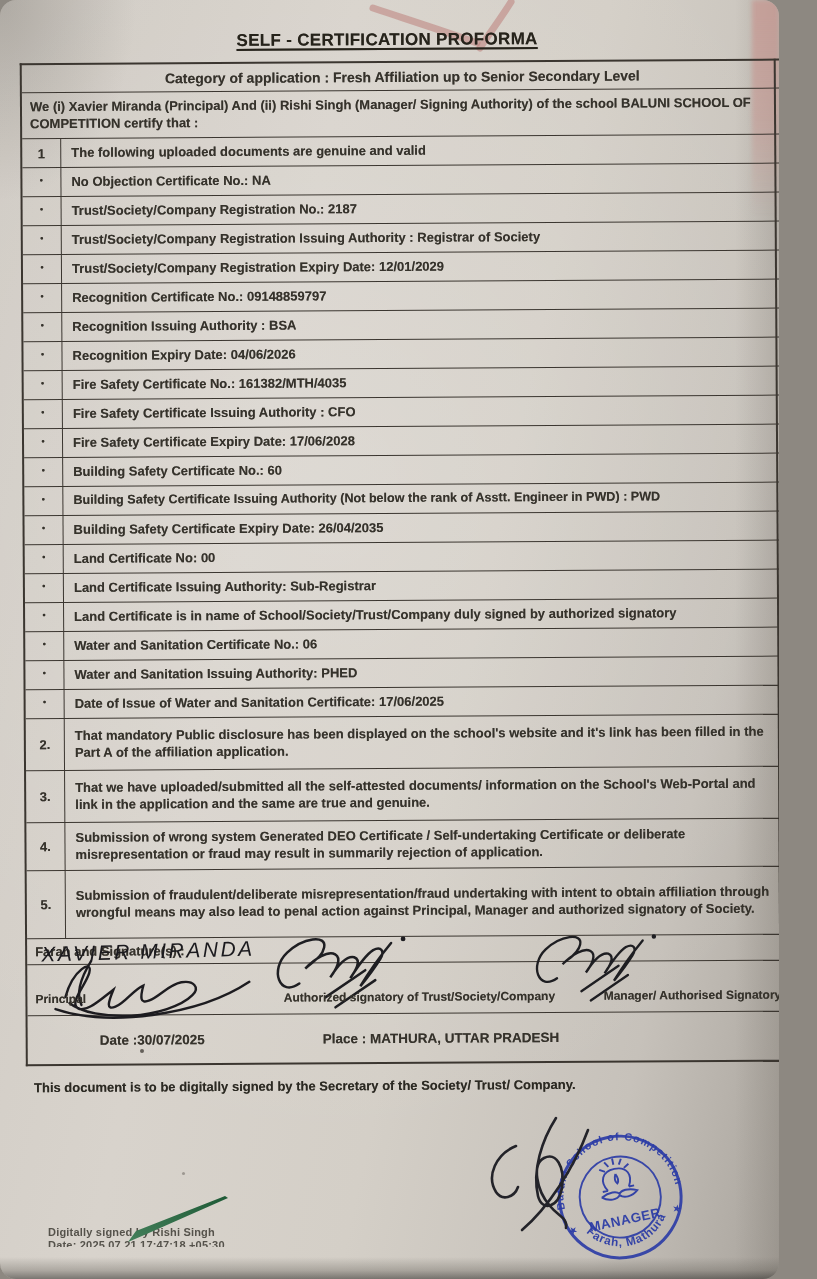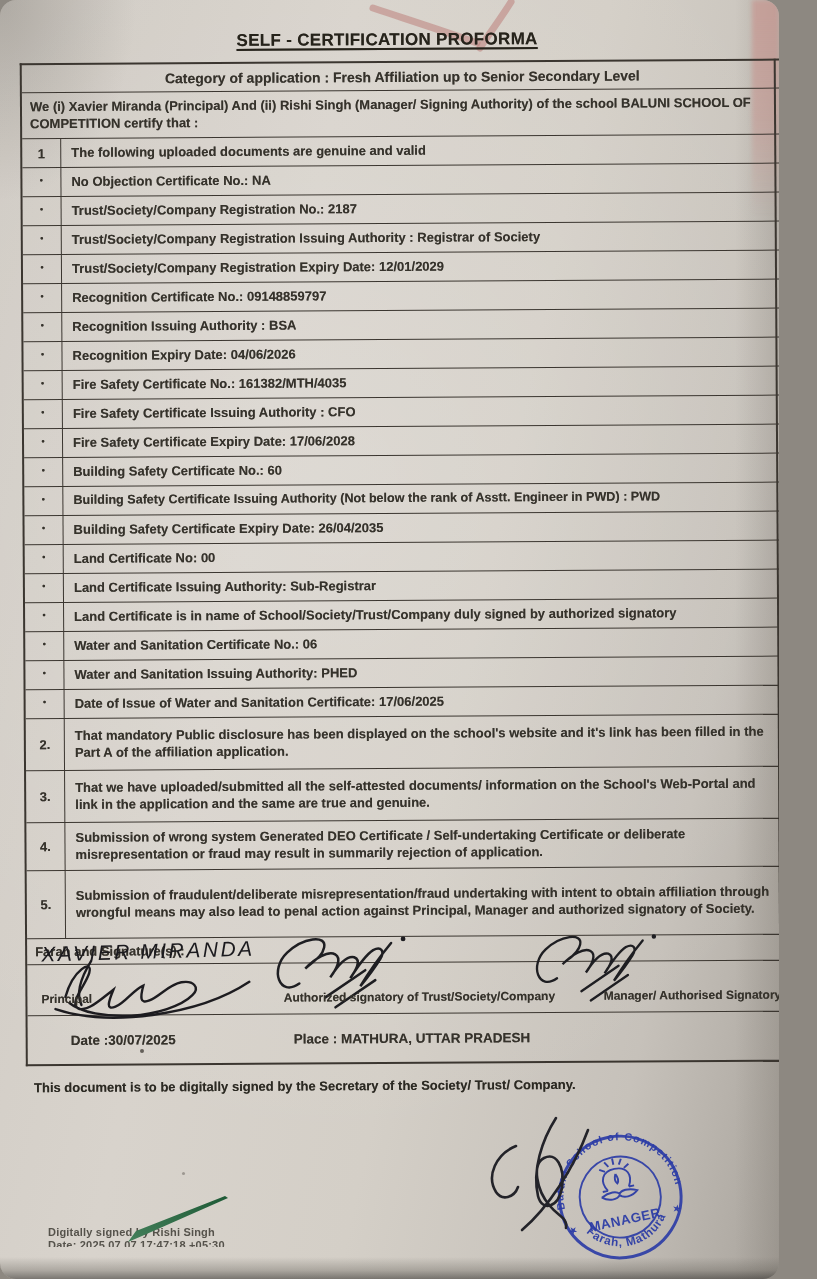--- a/index.html
+++ b/index.html
@@ -46,21 +46,21 @@
   .txt{flex:1;display:flex;align-items:center;padding:2px 12px 2px 10px;font-size:13px;font-weight:700;line-height:1.26;}
   .single{height:29px;}
   .m2{min-height:52px;} .m3{min-height:52px;} .m4{min-height:48px;} .m5{min-height:68px;}
   .namesig{height:26px;align-items:center;padding-left:8px;font-size:13px;font-weight:700;}
   .sigzone{position:relative;height:50px;border-bottom:1.6px solid var(--line);}
   .sig-label{position:absolute;top:27px;font-size:12px;font-weight:700;white-space:nowrap;}
   .hand-name{position:absolute;left:14px;top:-25px;font-size:21px;font-style:italic;font-weight:400;
     letter-spacing:2.5px;color:#1b1a1e;transform:rotate(-1.3deg);white-space:nowrap;text-shadow:none;}
   .sig-svg{position:absolute;overflow:visible;}
   .daterow{height:48px;align-items:center;font-size:13.5px;font-weight:700;}
-  .daterow .d{margin-left:43px;} .daterow .p{margin-left:118px;}
+  .daterow .d{margin-left:72px;} .daterow .p{margin-left:118px;}
   .footer-note{margin:14px 0 0 30px;font-size:13px;font-weight:700;color:#2b2922;
     text-shadow:0 0 .5px rgba(48,44,38,.55);}
 
   .digsig{position:absolute;left:48px;top:1226px;width:250px;height:21px;overflow:hidden;
     font-size:11px;line-height:12.5px;font-weight:700;color:#55524b;letter-spacing:.2px;}
   .greenmark{position:absolute;left:128px;top:1196px;}
   .stamp{position:absolute;left:540px;top:1116px;width:160px;height:160px;transform:rotate(-12deg);}
   .oversig{position:absolute;left:476px;top:1112px;}
 </style>
 </head>
@@ -294,21 +294,21 @@
       <div class="sigzone">
         <div class="hand-name">XAVIER MIRANDA</div>
 
         <svg class="sig-svg" style="left:20px;top:-12px;" width="210" height="78" viewBox="0 0 210 78">
           <g stroke="#1d1c20" stroke-width="2.4" fill="none" stroke-linecap="round">
             <path d="M18,44 C26,16 46,6 42,20 C38,33 22,49 30,55 C38,61 54,46 66,37 C61,49 58,58 68,54 C78,50 86,37 96,33 C93,44 92,52 102,48 C112,44 122,32 134,30 C146,28 153,35 145,43 C134,54 108,62 84,63 C58,64 34,60 22,50"></path>
             <path d="M8,56 C60,74 150,64 202,30"></path>
             <path d="M44,8 C34,24 28,40 34,52"></path>
           </g>
         </svg>
-        <span class="sig-label" style="left:14px;">Principal</span>
+        <span class="sig-label" style="left:8px;">Principal</span>
 
         <svg class="sig-svg" style="left:238px;top:-36px;" width="150" height="90" viewBox="0 0 150 90">
           <g stroke="#1e1e22" stroke-width="2.5" fill="none" stroke-linecap="round">
             <path d="M34,56 C14,70 4,42 22,25 C38,10 62,7 59,20 C57,30 46,35 40,41 C50,31 63,23 70,27 C77,31 71,42 65,50 C72,39 81,28 89,30 C97,33 90,44 85,51 C92,40 100,28 108,23 C116,19 120,24 115,32 C108,43 100,53 95,59 C103,46 116,28 126,16"></path>
             <path d="M60,70 L100,43"></path>
               <path d="M70,80 L110,53"></path>
           </g>
           <circle cx="138" cy="12" r="2.4" fill="#1e1e22"></circle>
         </svg>
         <span class="sig-label" style="left:232px;width:320px;text-align:center;">Authorized signatory of Trust/Society/Company</span>
@@ -328,21 +328,21 @@
         <span class="d">Date :30/07/2025</span>
         <span class="p">Place : MATHURA, UTTAR PRADESH</span>
       </div>
     </div>
 
     <div class="footer-note">This document is to be digitally signed by the Secretary of the Society/ Trust/ Company.</div>
   </div>
 
   <div class="digsig">
     <div>Digitally signed by Rishi Singh</div>
-    <div>Date: 2025.07.07 17:47:18 +05:30</div>
+    <div>Date: 2025.07.21 17:47:18 +05:30</div>
   </div>
 
   <svg class="greenmark" width="100" height="46" viewBox="0 0 100 46">
     <defs>
       <linearGradient id="gm" x1="1" y1="0" x2="0" y2="1">
         <stop offset="0" stop-color="#1e5a36"></stop>
           <stop offset="1" stop-color="#44805b"></stop>
       </linearGradient>
     </defs>
     <path d="M97,0 L100,2 L14,40 L0,46 L8,35 L92,2 Z" fill="url(#gm)"></path>

